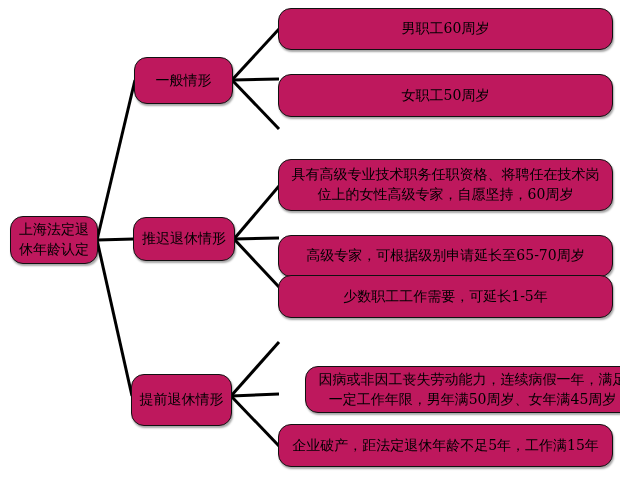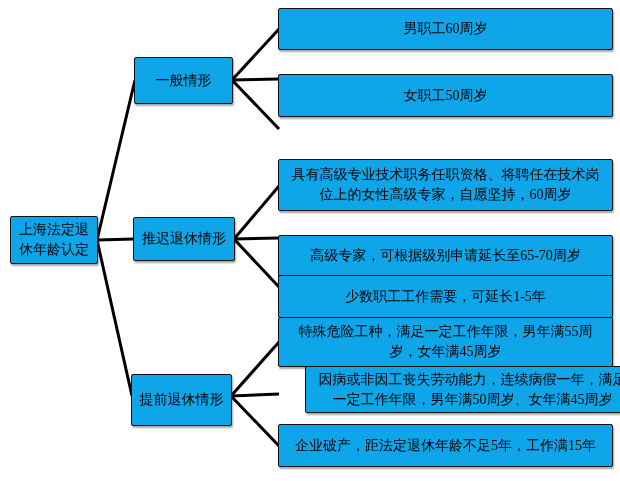--- a/index.html
+++ b/index.html
@@ -24,29 +24,28 @@
     z-index: 1;
   }
   .node {
     position: absolute;
     z-index: 2;
     box-sizing: border-box;
     display: flex;
     align-items: center;
     justify-content: center;
     text-align: center;
-    background: #0ea5e9;
+    background: #be185d;
     border: 1.6px solid #111111;
-    border-radius: 2px;
+    border-radius: 13px;
     box-shadow: 1px 2px 2px rgba(0,0,0,0.35);
     font-size: 14px;
     line-height: 1.4;
     color: #000000;
     padding: 2px 6px;
-    font-family: Liberation Serif, serif;
   }
   .node-root   { left: 10px;  top: 216px; width: 88px;  height: 48px; }
   .node-b1     { left: 134px; top: 57px;  width: 99px;  height: 47px; }
   .node-b2     { left: 133px; top: 217px; width: 102px; height: 44px; }
   .node-b3     { left: 131px; top: 374px; width: 101px; height: 52px; }
   .leaf        { left: 278px; width: 335px; }
   .node-l1     { top: 8px;   height: 42px; }
   .node-l2     { top: 74px;  height: 43px; text-align: center; }
   .node-l3     { top: 107px; height: 43px; }
   .node-l4     { top: 159px; height: 52px; }
@@ -86,17 +85,16 @@
   <div class="node node-b2">推迟退休情形</div>
   <div class="node node-b3">提前退休情形</div>
 
   <div class="node leaf node-l1">男职工60周岁</div>
   <div class="node leaf node-l2">女职工50周岁</div>
 
   <div class="node leaf node-l4">具有高级专业技术职务任职资格、将聘任在技术岗位上的女性高级专家，自愿坚持，60周岁</div>
   <div class="node leaf node-l5">高级专家，可根据级别申请延长至65-70周岁</div>
   <div class="node leaf node-l6">少数职工工作需要，可延长1-5年</div>
 
-  <div class="node leaf node-l7">特殊危险工种，满足一定工作年限，男年满55周岁，女年满45周岁</div>
   <div class="node leaf node-l8">因病或非因工丧失劳动能力，连续病假一年，满足一定工作年限，男年满50周岁、女年满45周岁</div>
   <div class="node leaf node-l9">企业破产，距法定退休年龄不足5年，工作满15年</div>
 
 </div>
 
 </body></html>

